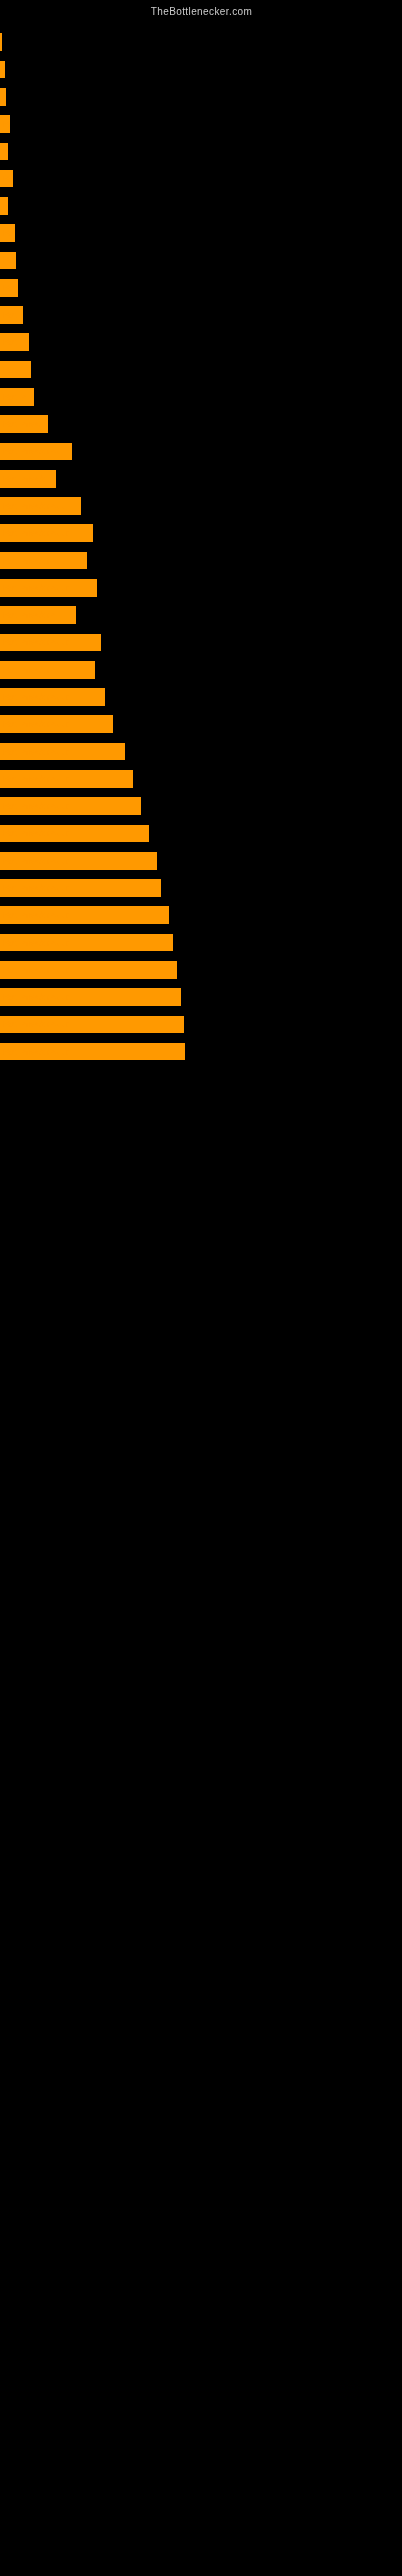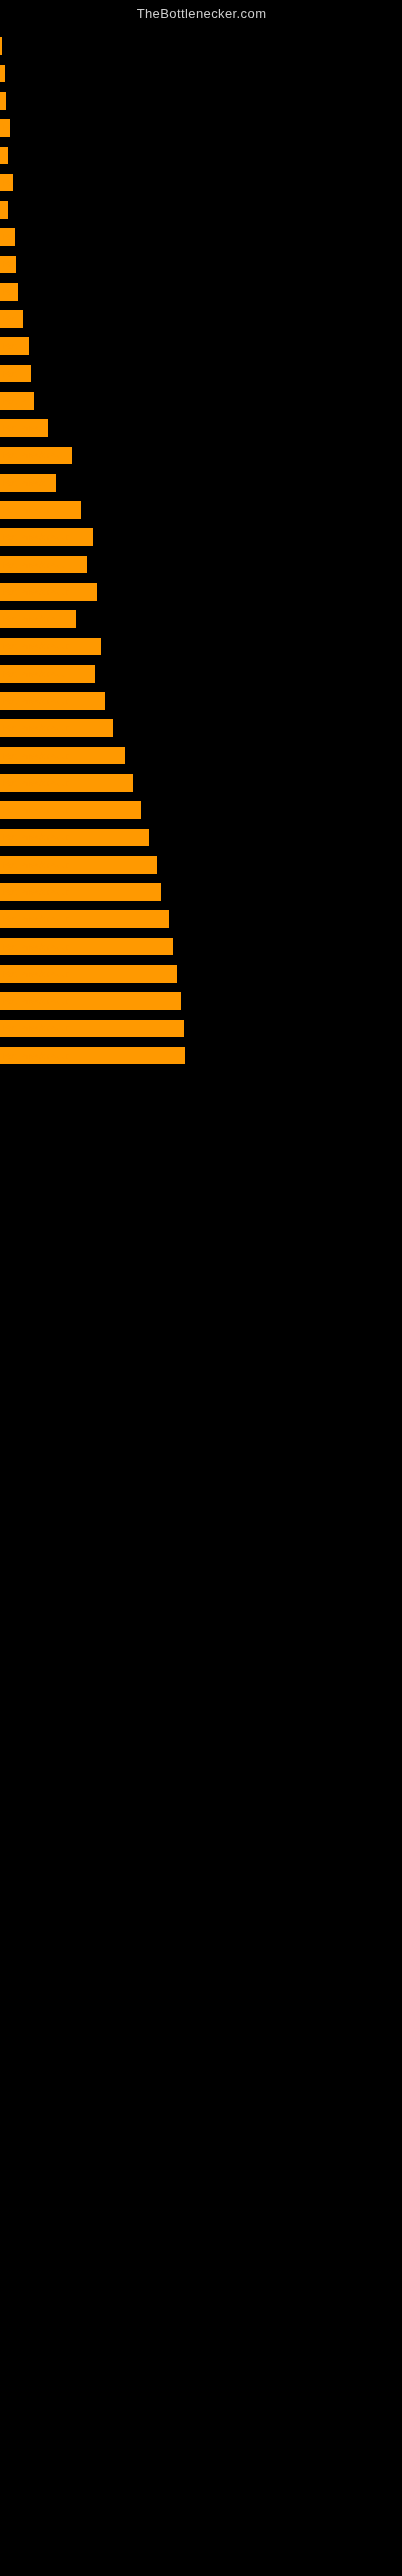--- a/index.html
+++ b/index.html
@@ -10,21 +10,21 @@
     body {
       background-color: #000;
       width: 403px;
       min-height: 2576px;
       font-family: Arial, sans-serif;
       position: relative;
       overflow-x: hidden;
     }
     .site-title {
       color: #ccc;
-      font-size: 13px;
+      font-size: 10px;
       text-align: center;
       padding: 6.4px 0 3.2px 0;
       letter-spacing: 0.4px;
     }
     .bars-container {
       padding: 8px 0;
     }
     .bar-row {
       display: flex;
       align-items: center;

